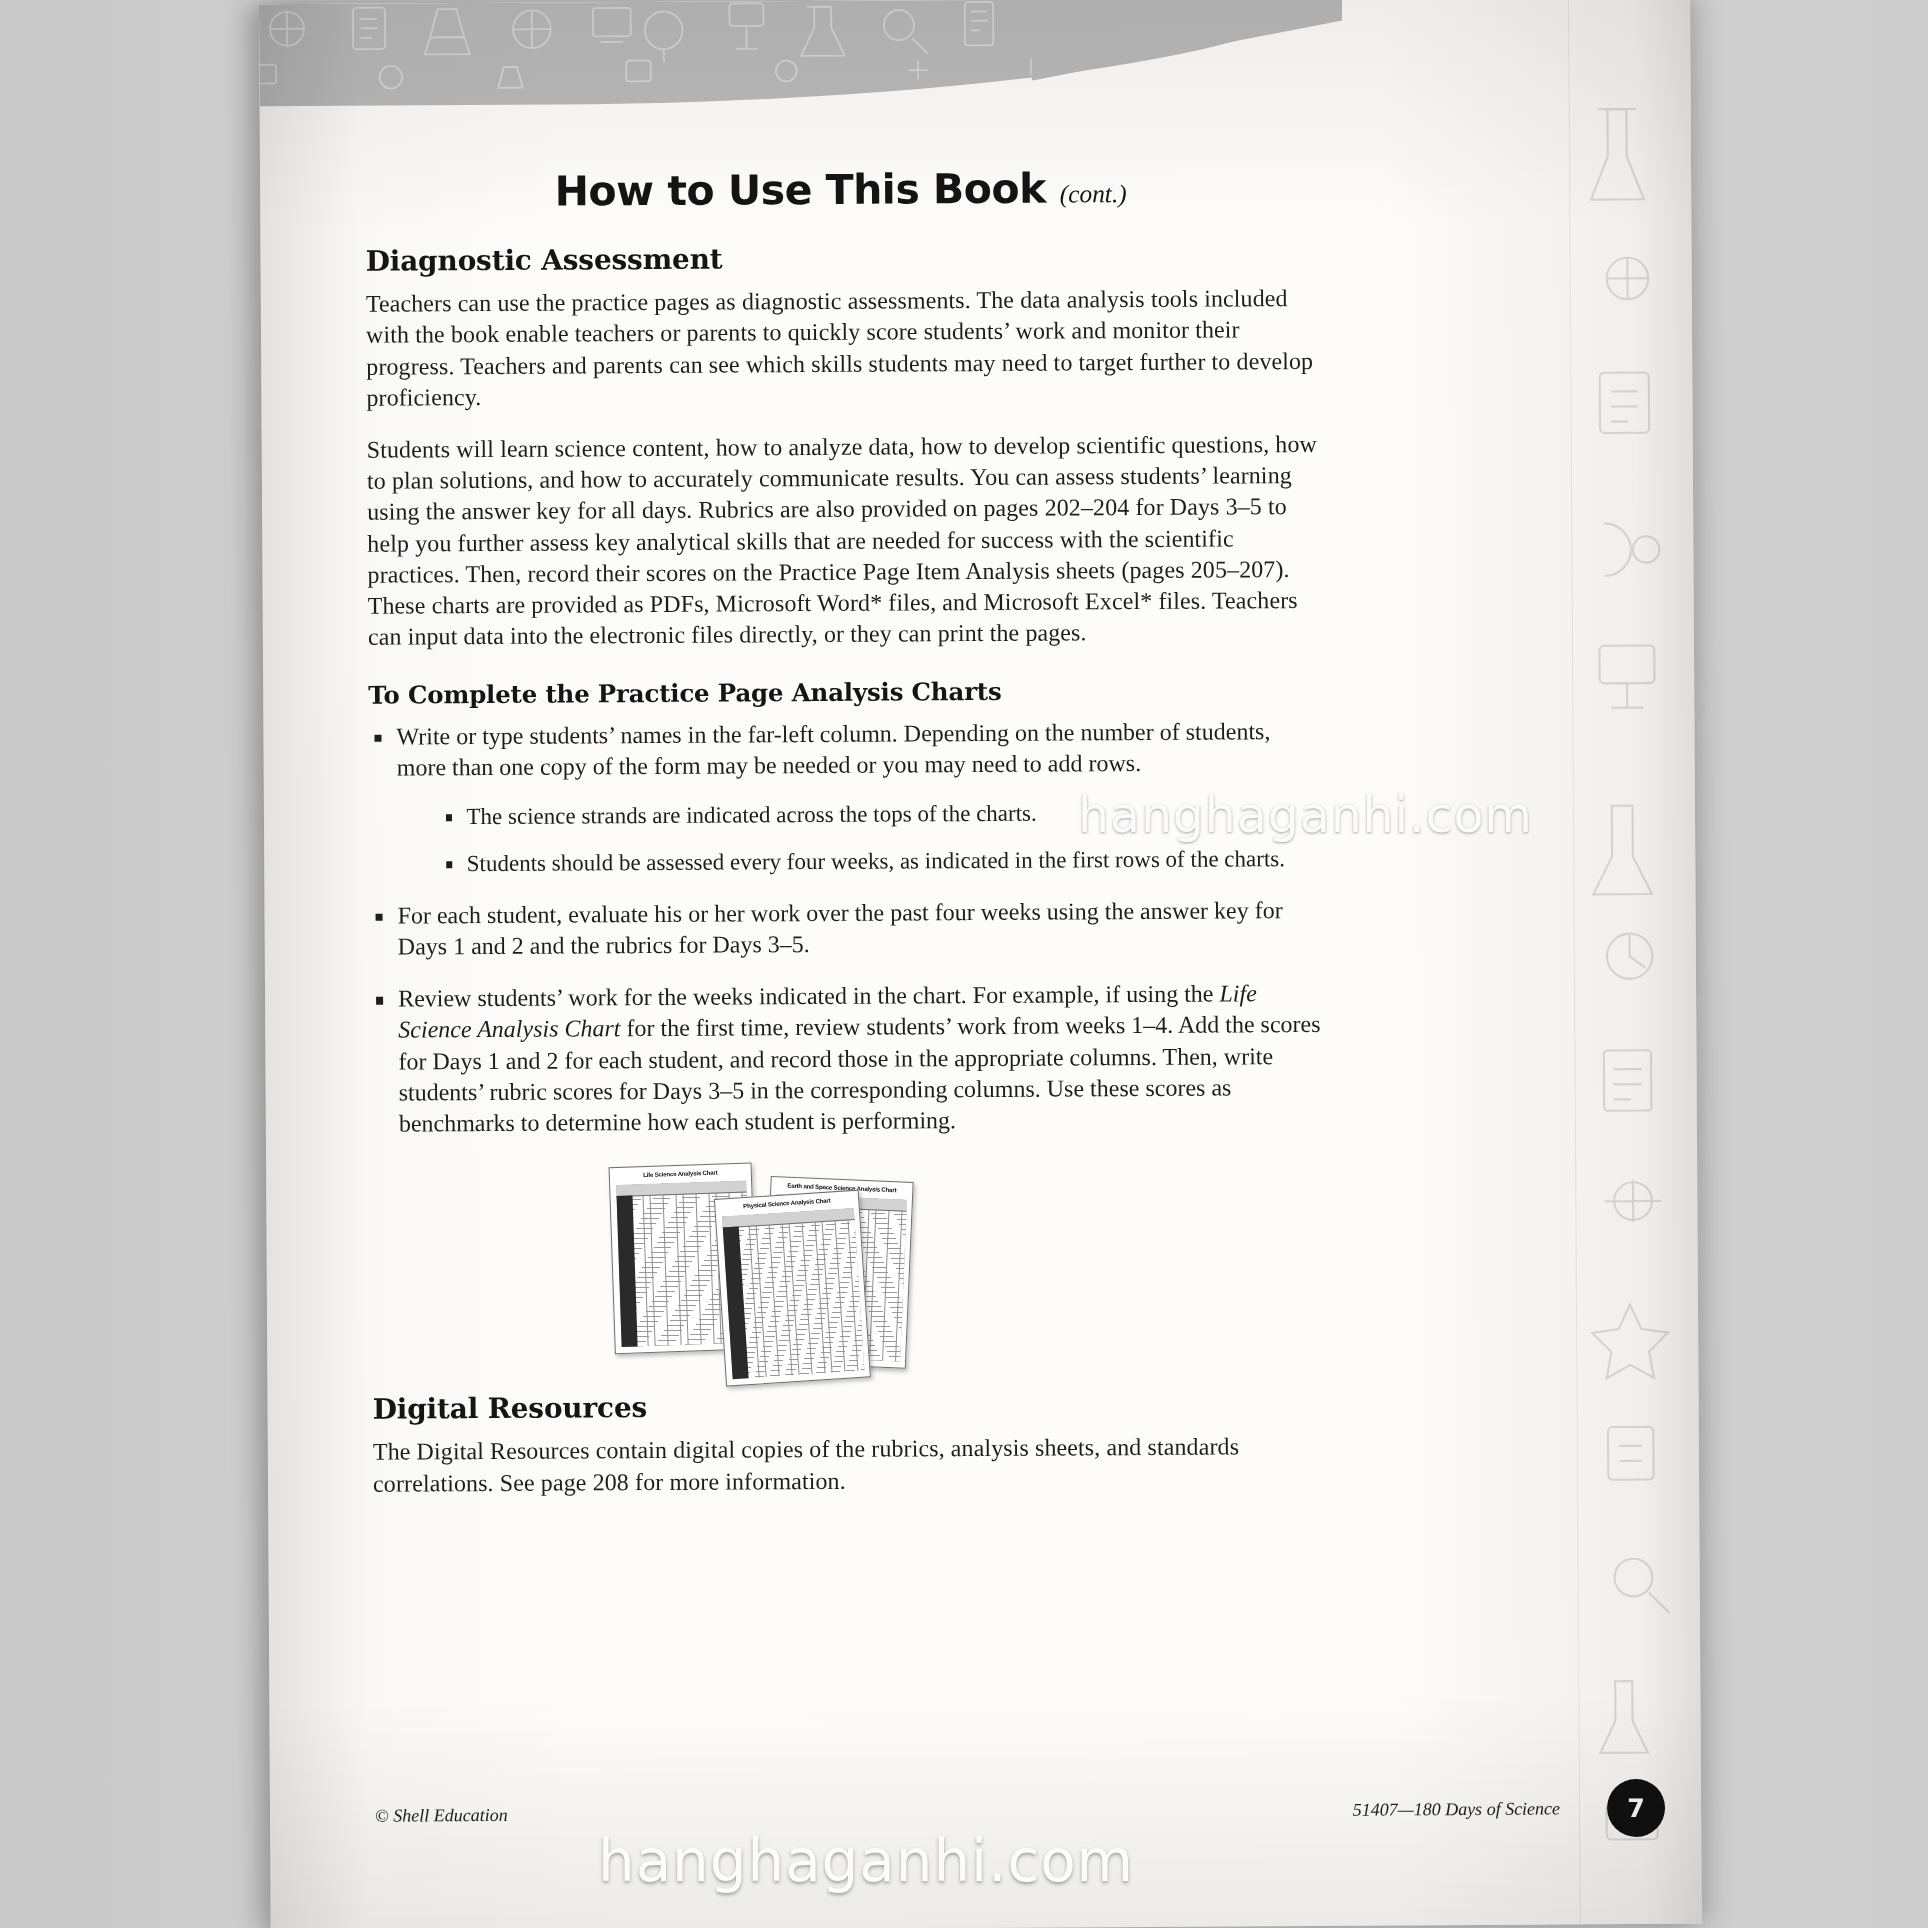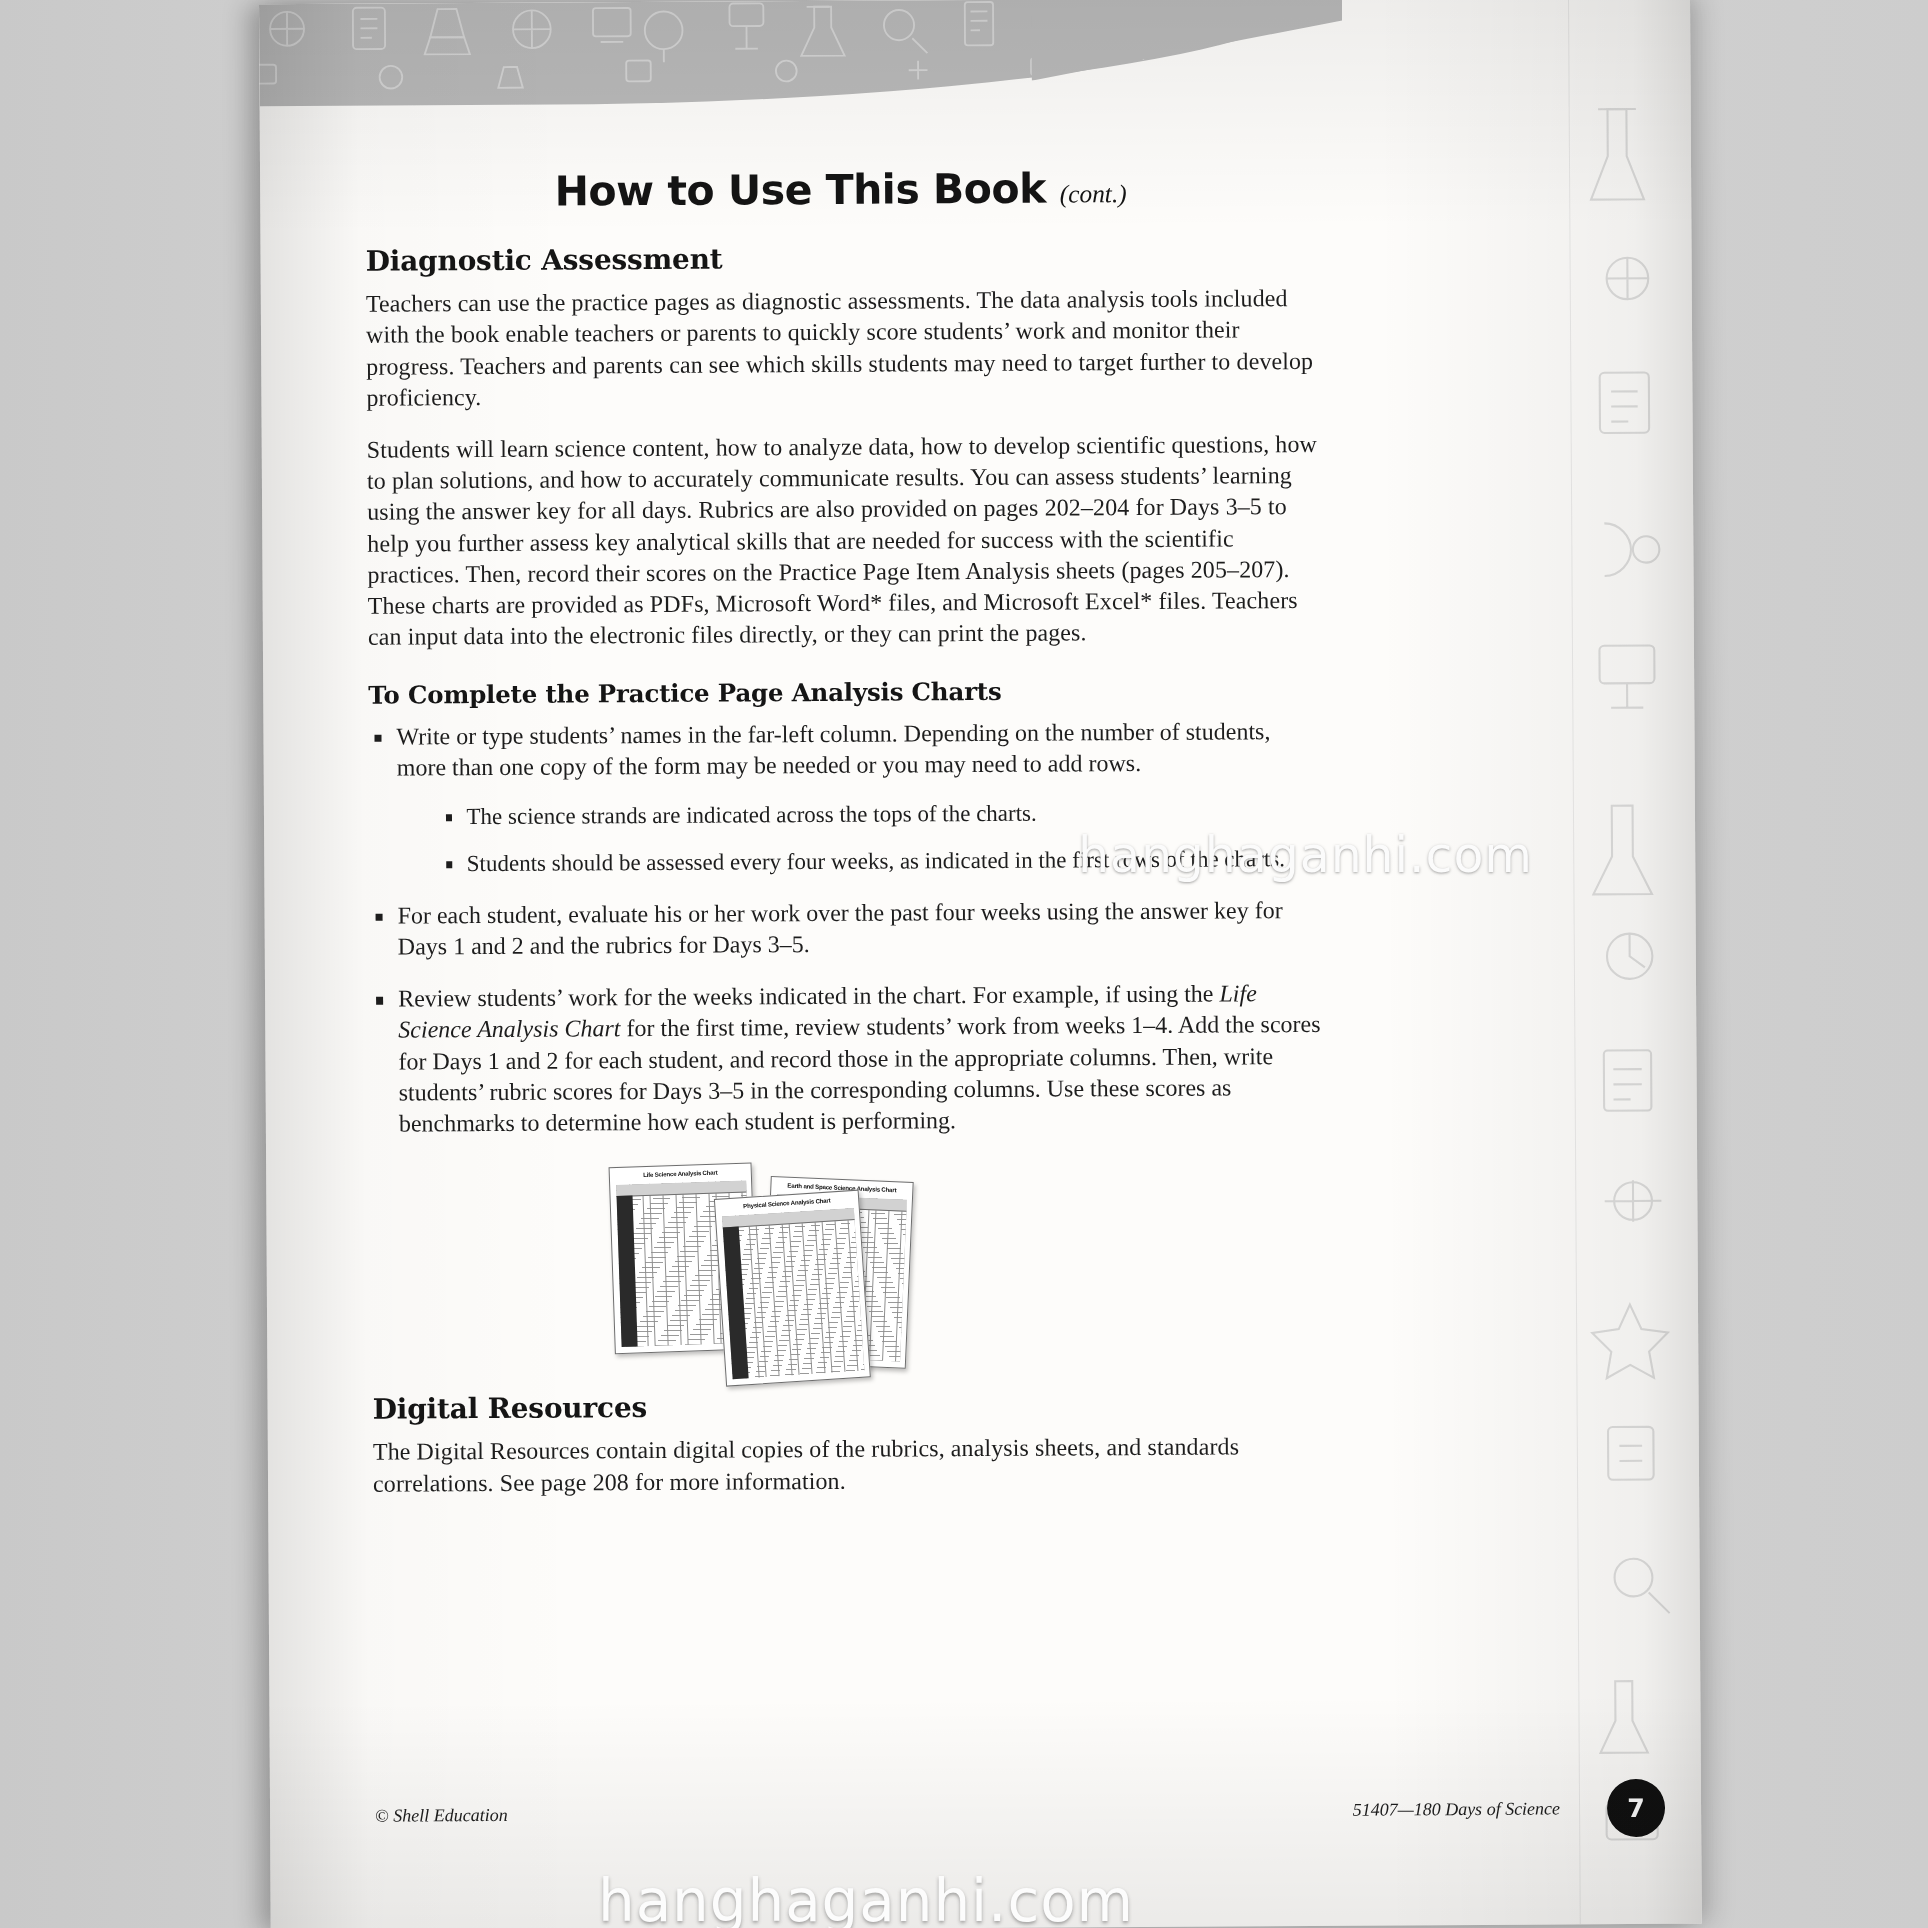--- a/index.html
+++ b/index.html
@@ -262,21 +262,20 @@
   
   .wm {
     position: absolute;
     font-family: "DejaVu Sans", sans-serif;
     color: #ffffff;
     font-weight: 400;
     letter-spacing: 0.9px;
     text-shadow: 0 0.9px 1.9px rgba(0,0,0,0.25);
     z-index: 60;
     pointer-events: none;
-    margin-top: 40px;
   }
   .wm-mid {
     left: 1078px;
     top: 787px;
     font-size: 49px;
     color: #fbfbfb;
     text-shadow: 0 0.9px 2.8px rgba(90,90,90,0.55);
   }
   .wm-bottom {
     left: 598px;

